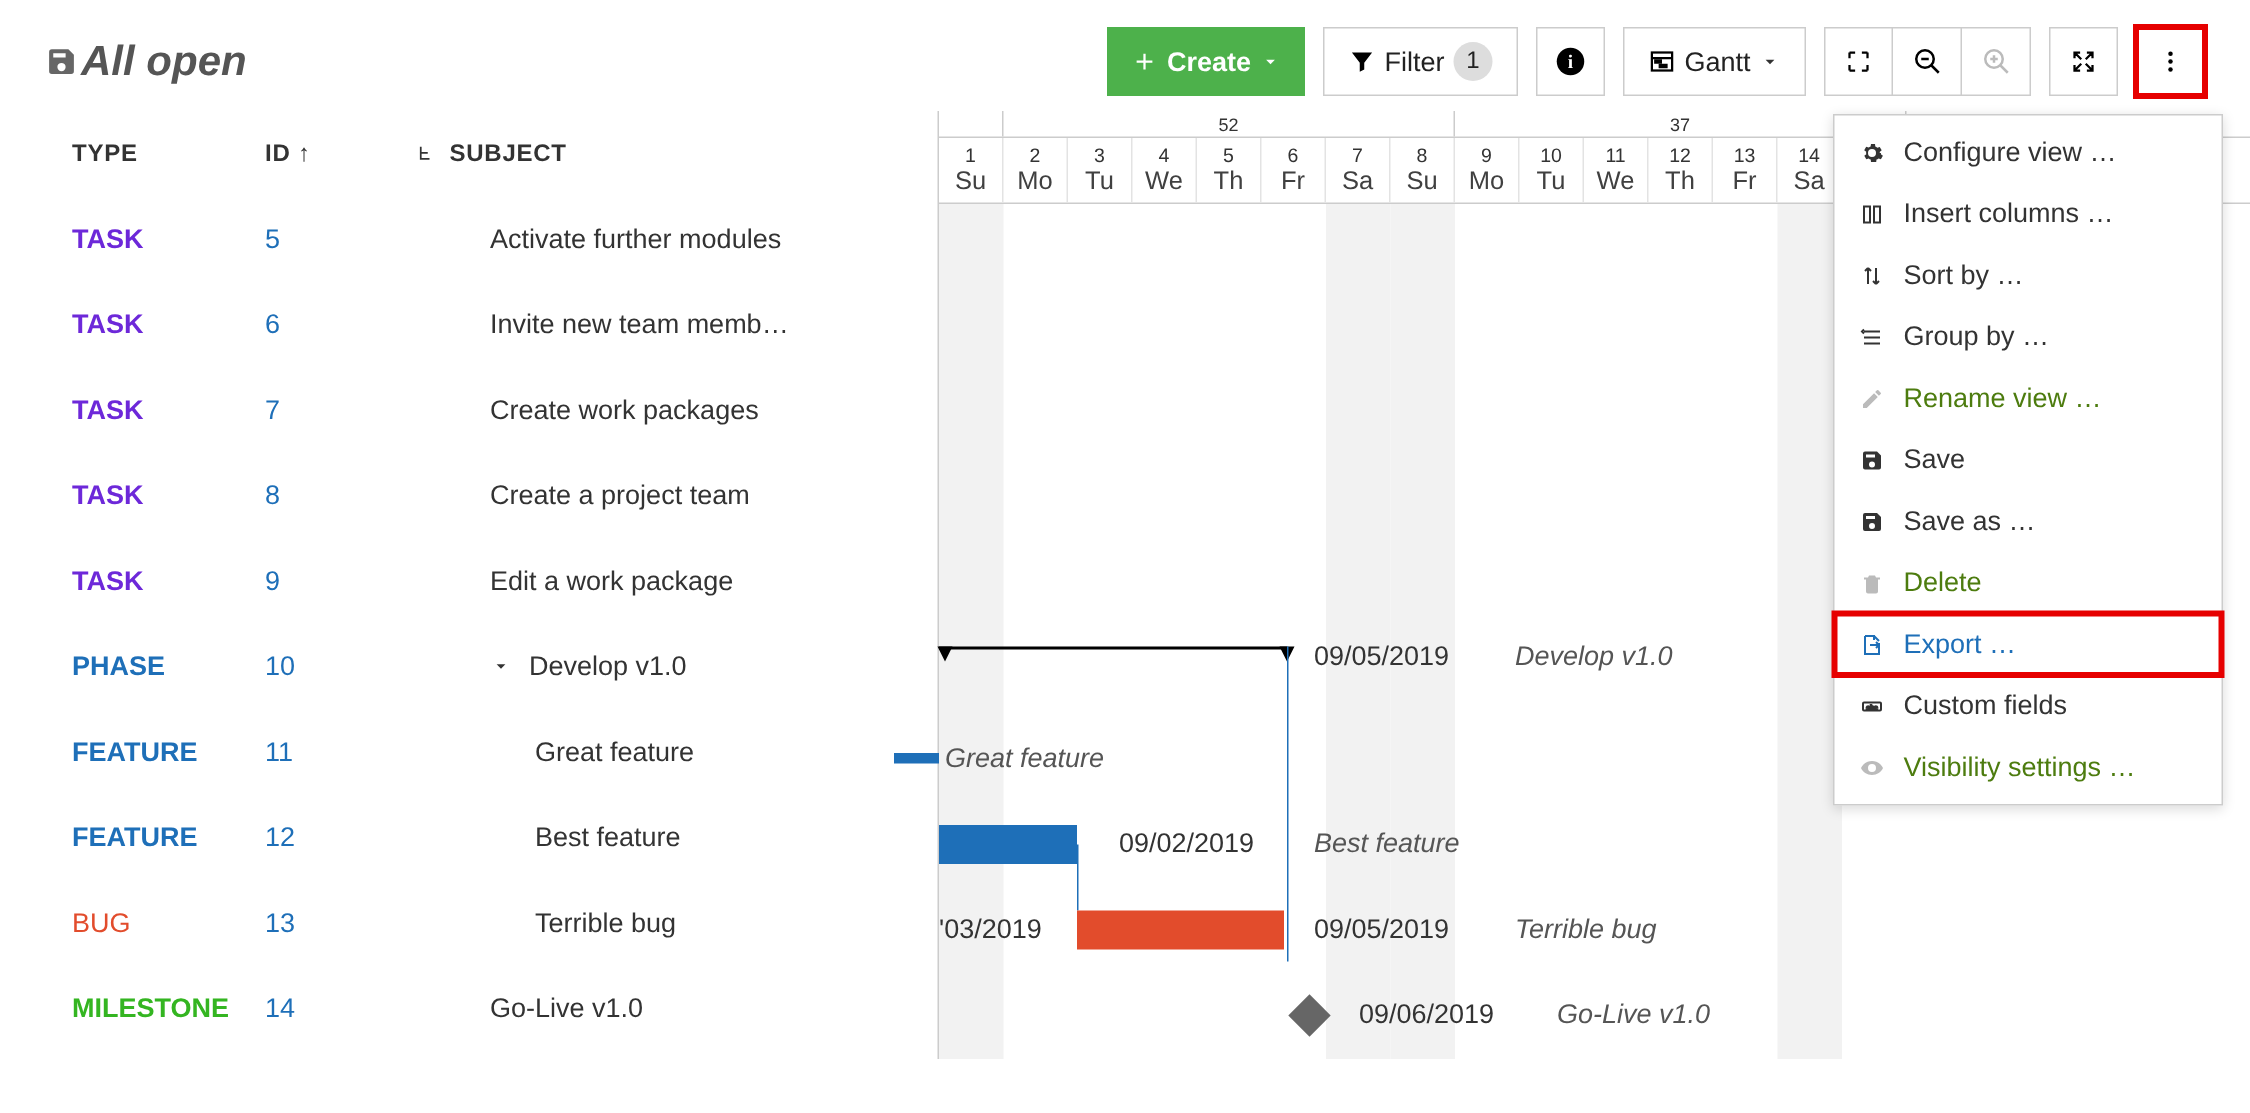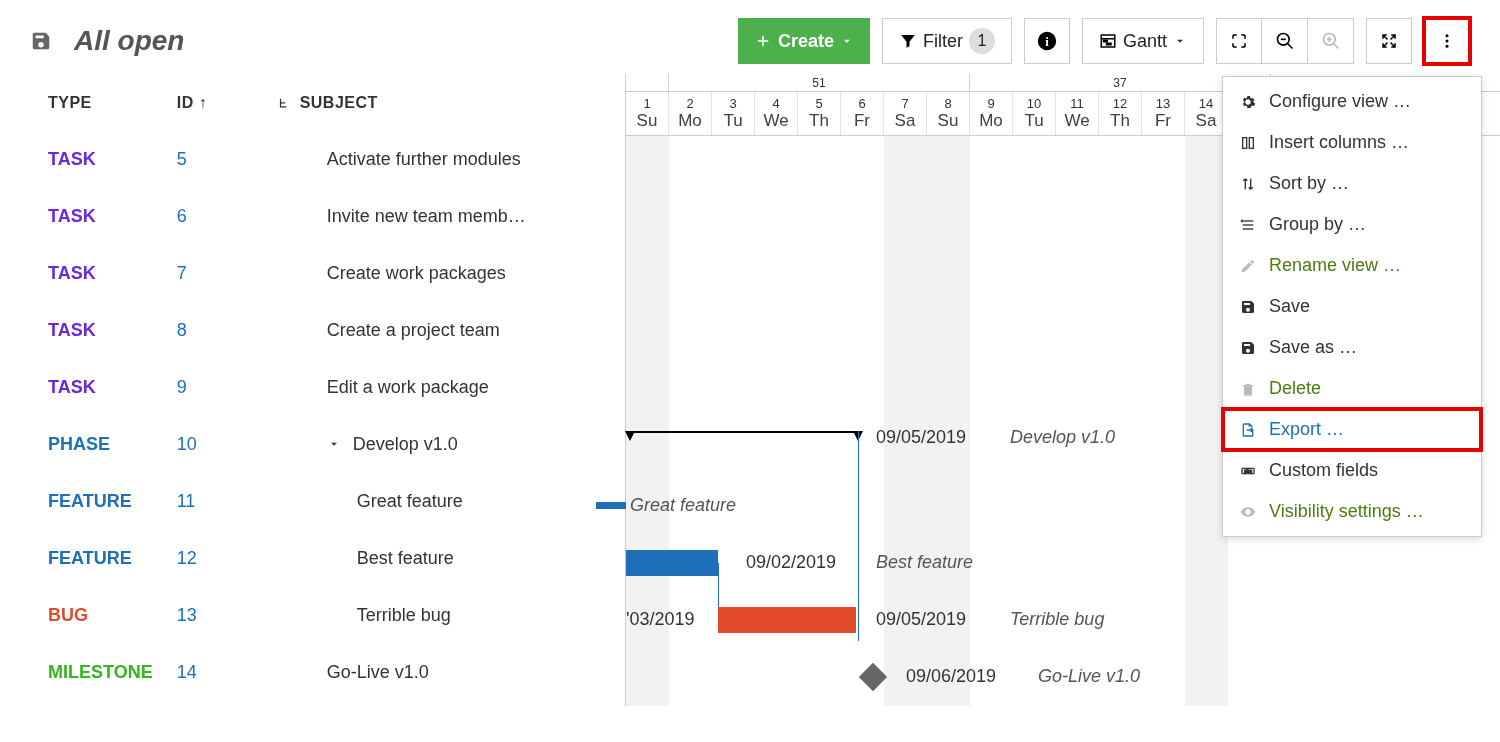--- a/index.html
+++ b/index.html
@@ -1,19 +1,19 @@
 <!DOCTYPE html>
 <html><head>
   <meta charset="utf-8">
   <style>
     * { box-sizing: border-box; margin: 0; padding: 0; }
     body { font-family: "Segoe UI", "Helvetica Neue", Arial, sans-serif; font-size: 14px; color: #333; background: #fff; width: 1500px; }
     
     .toolbar { display: flex; align-items: center; padding: 18px 30px 10px 30px; gap: 12px; }
-    .view-title { display: flex; align-items: center; gap: 22px; font-size: 28px; font-style: italic; color: #555; font-weight: 600; }
+    .view-title { display: flex; align-items: center; gap: 2px; font-size: 28px; font-style: italic; color: #555; font-weight: 600; }
     .spacer { flex: 1; }
     
     .btn { display: inline-flex; align-items: center; gap: 6px; border: 1px solid #ccc; background: #fff; padding: 10px 16px; font-size: 18px; color: #222; cursor: pointer; height: 46px; }
     .btn-create { background: #3cb371; background: #34c02b; background:#2db82d;background:#34c759;background:#34c02b; color: #fff; border: none; font-weight: 600;}
     .btn-create{background:#34b521;}
     .btn-create{background:#2db82d;}
     .btn-create{background:#35ac2d;}
     .btn-create{background:#2db82d;}
     .btn-create{background:#2db946;}
     .btn-create{background:#2db946;}
@@ -53,21 +53,21 @@
     .col-type { width:130px; padding-left:48px !important;}
     .col-id { width:100px; }
     .col-subject { }
     .subject-cell { padding-left: 10px; display:flex; align-items:center; gap:6px;}
     .hier-icon { margin-right: 4px; }
     .row { height:57px; }
     
     .type-task { color:#6d28d9; font-weight:700; text-transform:uppercase;}
     .type-phase { color:#1e6fb8; font-weight:700; text-transform:uppercase;}
     .type-feature { color:#1e6fb8; font-weight:700; text-transform:uppercase;}
-    .type-bug { color:#e24c2c; font-weight:700; text-transform:uppercase;}
+    .type-bug { color:#e24c2c; font-weight:400; text-transform:uppercase;}
     .type-milestone { color:#34b521; font-weight:700; text-transform:uppercase;}
     .wp-id { color:#1e6fb8; }
     
     
     .gantt-header { border-bottom:1px solid #ccc; }
     .gantt-header-top { height:18px; border-bottom:1px solid #ccc; display:flex; font-size:12px; color:#333;}
     .gantt-header-top div { flex:0 0 301px; text-align:center; border-right:1px solid #ccc;padding-top:2px;}
     .gantt-header-top div:first-child { flex:0 0 43px;}
     .gantt-header-days { display:flex; }
     .gantt-day { width:43px; text-align:center; font-size:13px; color:#333; border-right:1px solid #e3e3e3; padding:4px 0;}
@@ -298,21 +298,21 @@
             </td>
           </tr>
         </tbody>
     </table>
   </div>
 
   <div class="gantt-side">
     <div class="gantt-header">
       <div class="gantt-header-top">
         <div></div>
-        <div>51</div>
+        <div>52</div>
         <div>37</div>
       </div>
       <div class="gantt-header-days" id="gantt-days">
           <div class="gantt-day">1<small>Su</small></div>
           <div class="gantt-day">2<small>Mo</small></div>
           <div class="gantt-day">3<small>Tu</small></div>
           <div class="gantt-day">4<small>We</small></div>
           <div class="gantt-day">5<small>Th</small></div>
           <div class="gantt-day">6<small>Fr</small></div>
           <div class="gantt-day">7<small>Sa</small></div>

